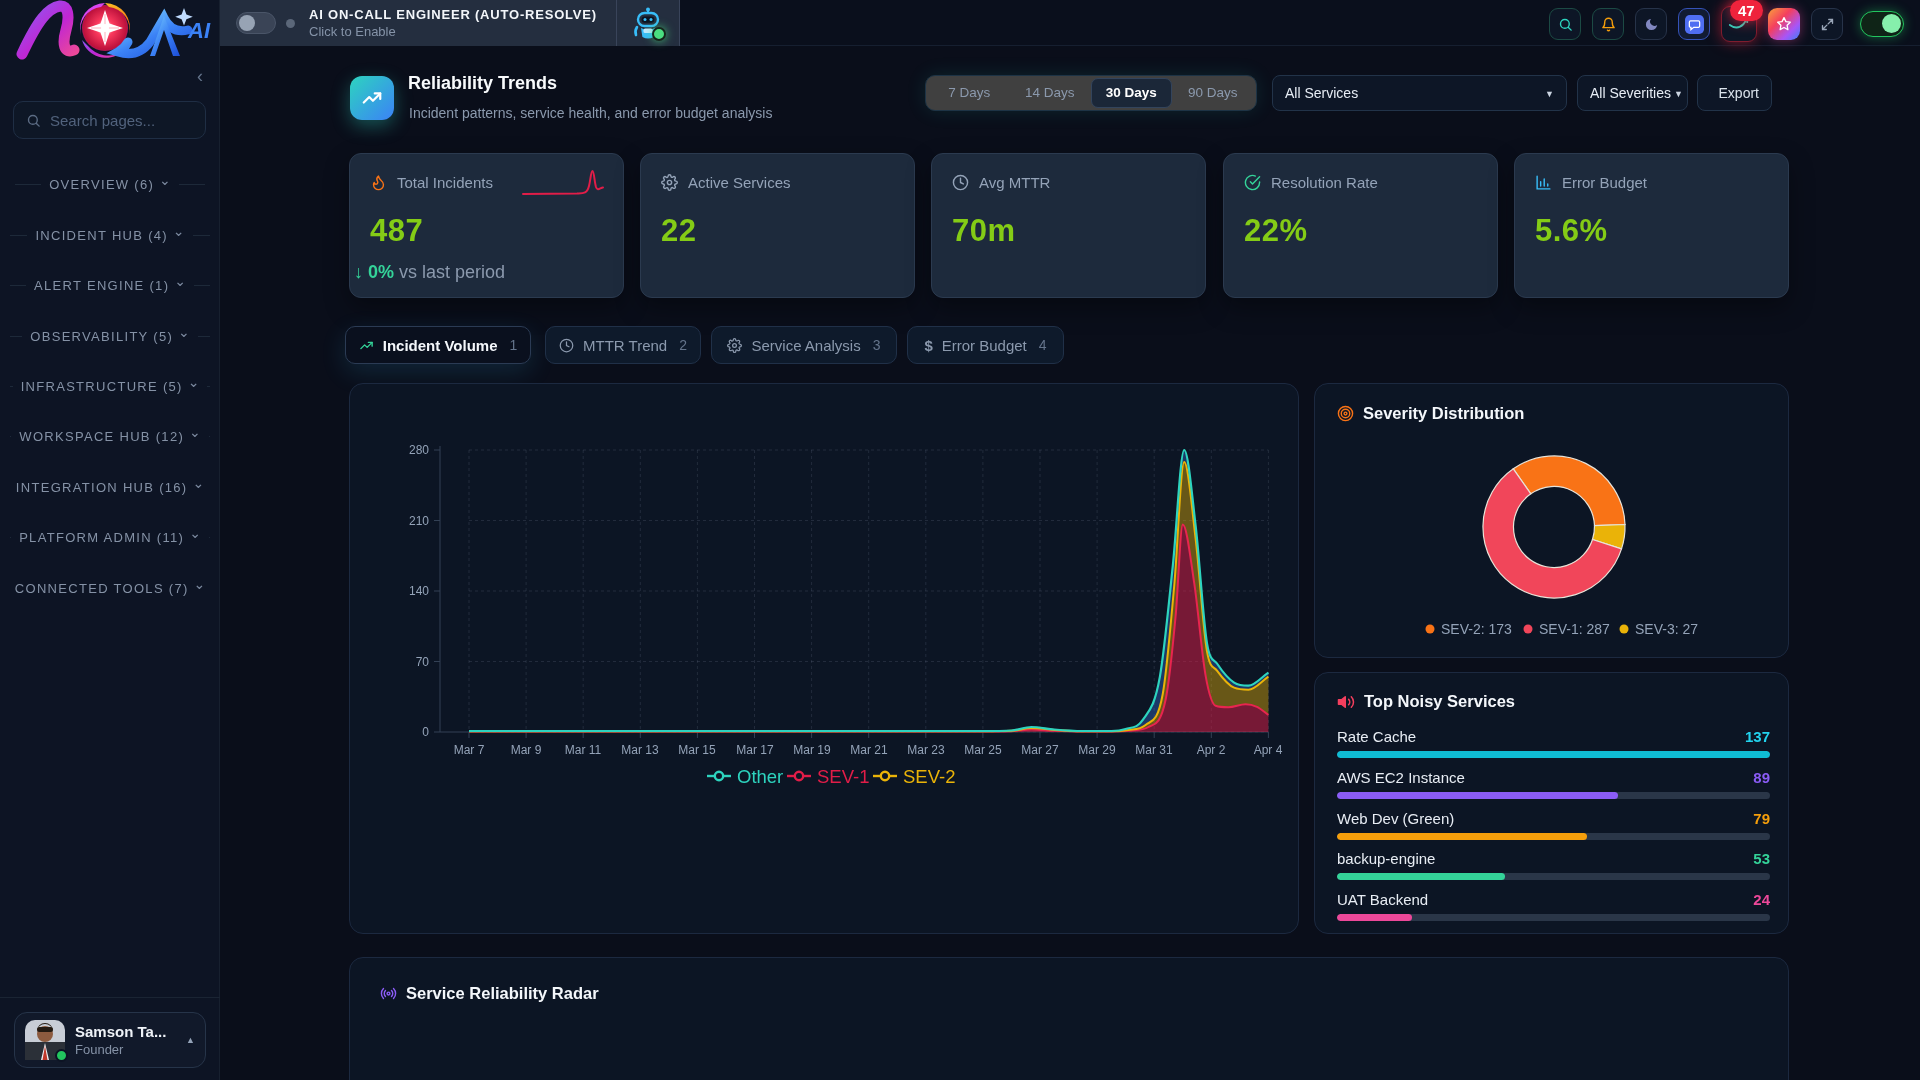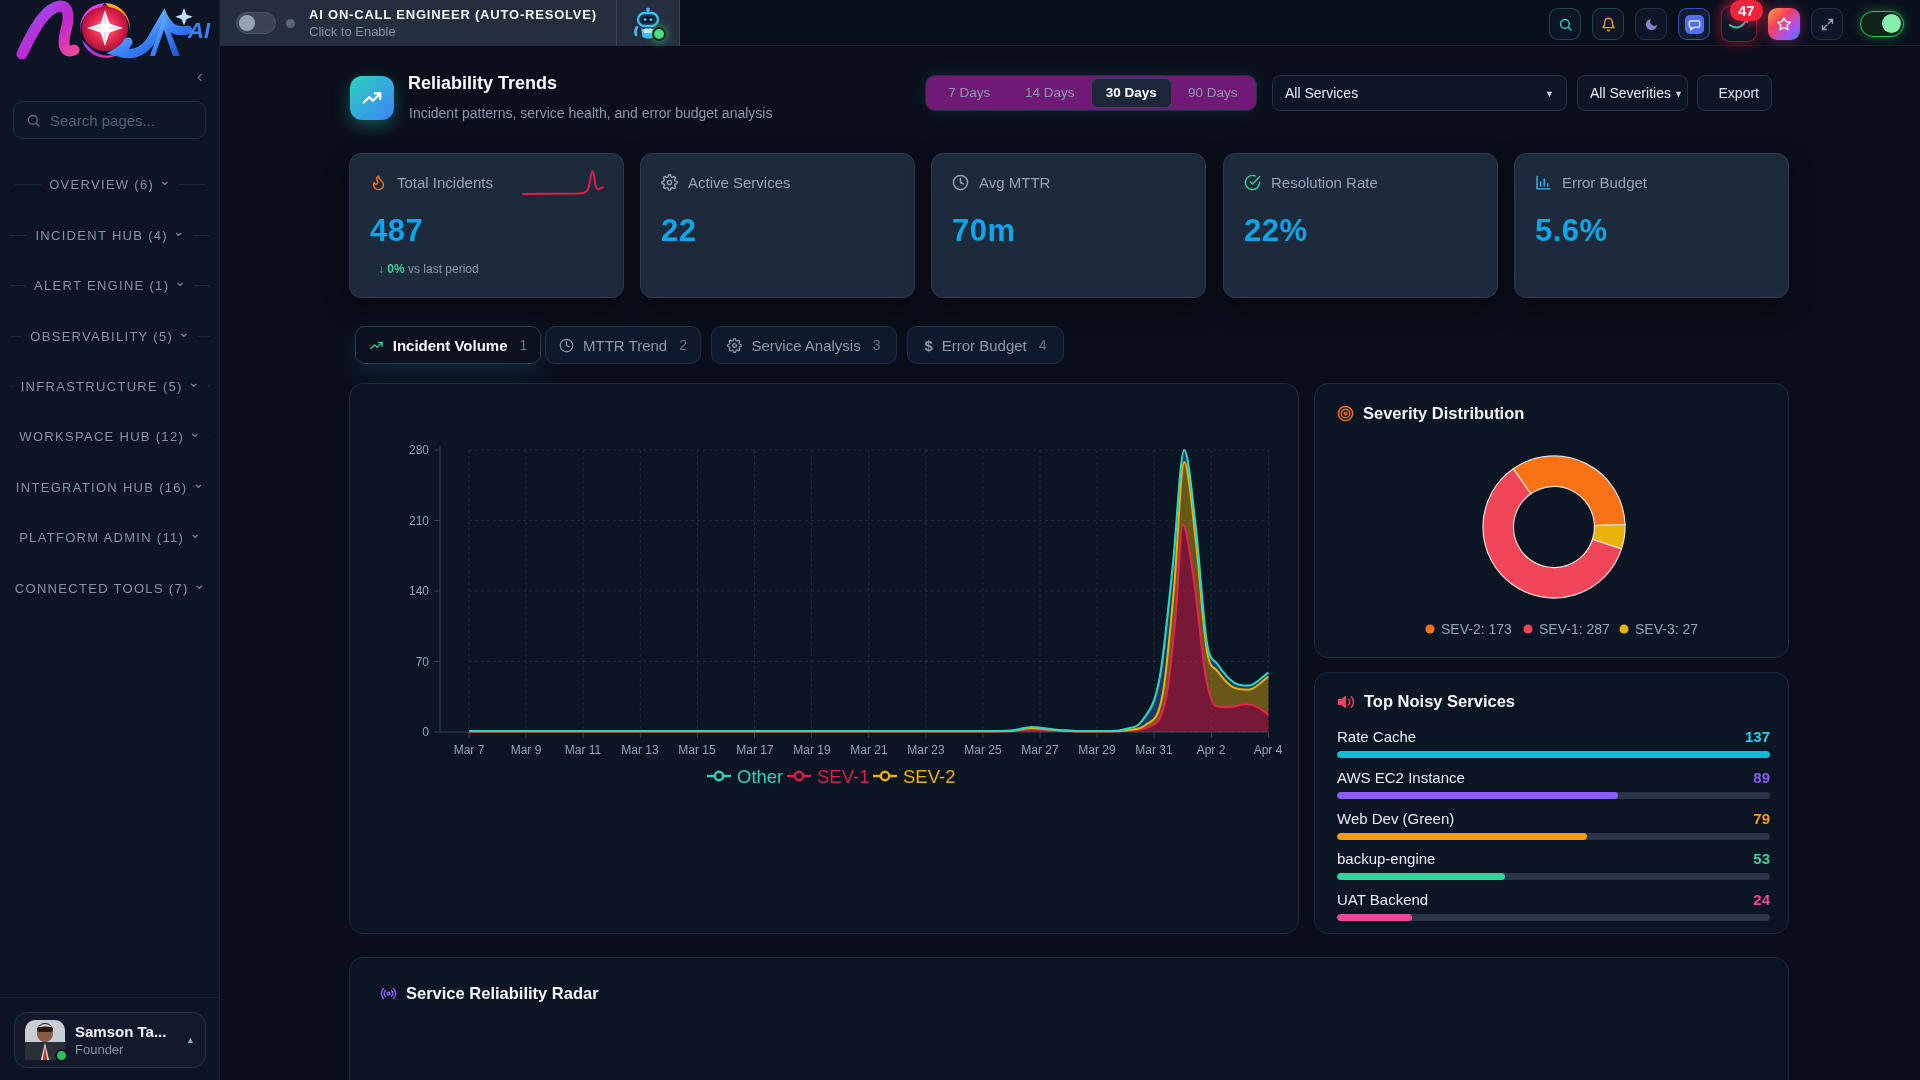--- a/index.html
+++ b/index.html
@@ -3,22 +3,22 @@
 <meta charset="utf-8">
 <style>
 * { margin:0; padding:0; box-sizing:border-box; }
 html,body { width:1920px; height:1080px; overflow:hidden; background:#0a0e1a; font-family:"Liberation Sans",sans-serif; }
 .sidebar { position:absolute; left:0; top:0; width:220px; height:1080px; background:#0d1424; border-right:1px solid #17202f; z-index:5; }
 .topbar { position:absolute; left:220px; top:0; width:1700px; height:46px; background:#0a0f1c; border-bottom:1px solid #161f30; z-index:4; }
 .main { position:absolute; left:220px; top:46px; width:1700px; height:1034px; background:#0a0e1a; }
 .card-dark { position:absolute; background:#0c1524; border:1px solid #1c2940; border-radius:14px; }
 .kpi { position:absolute; top:153px; height:145px; width:275px; background:#1d2a3c; border:1px solid #2b3a4f; border-radius:12px; padding:20px; box-shadow:0 10px 24px rgba(0,0,0,.35); }
 .kpi .lbl { display:flex; align-items:flex-end; gap:10px; color:#94a3b8; font-size:15px; }
-.kpi .val { color:#0ea5e9; font-size:31px; font-weight:bold; margin-top:22px; letter-spacing:.5px; }
-.kpi .delta { position:absolute; left:28px; top:108px; font-size:12px; color:#8b99ad; }
+.kpi .val { color:#84cc16; font-size:31px; font-weight:bold; margin-top:22px; letter-spacing:.5px; }
+.kpi .delta { position:absolute; left:4px; top:108px; font-size:18px; color:#8b99ad; }
 .kpi .delta b { color:#34d399; font-weight:bold; }
 
 .logo { position:absolute; top:0; left:8px; }
 .collapse { position:absolute; top:66px; right:16px; color:#64748b; font-size:18px; }
 .search { position:absolute; top:101px; left:13px; width:193px; height:38px; background:#0e1726; border:1px solid #1f2e44; border-radius:10px; display:flex; align-items:center; gap:9px; padding:0 12px; color:#51627c; font-size:15px; }
 .nav-item { position:absolute; left:0; width:220px; padding:0 10px; display:flex; align-items:center; gap:8px; color:#8592a6; font-size:13px; letter-spacing:1.3px; font-weight:500; white-space:nowrap; justify-content:center; }
 .nav-item i { flex:1; height:1px; background:#1d2939; max-width:26px; }
 .nav-item b { font-weight:400; font-size:14px; letter-spacing:0; color:#7c8aa0; position:relative; top:-4px; display:inline-block; }
 .side-div { position:absolute; top:997px; left:0; width:220px; height:1px; background:#1a2433; }
 .user-card { position:absolute; top:1012px; left:14px; width:192px; height:56px; border:1px solid #263449; border-radius:13px; background:rgba(30,41,59,.25); display:flex; align-items:center; padding:0 10px; gap:10px; }
@@ -40,21 +40,21 @@
 .ticon { width:32px; height:32px; border-radius:9px; background:#0d1626; border:1px solid #273349; display:flex; align-items:center; justify-content:center; position:relative; }
 .tbadge { width:36px; height:36px; border:1px solid #7f1d2e; box-shadow:0 0 14px rgba(239,35,60,.55); }
 .badge47 { position:absolute; top:-7px; left:8px; background:#ef233c; color:#fff; font-size:15px; font-weight:bold; padding:2px 8px; border-radius:12px; box-shadow:0 0 14px rgba(239,35,60,.85); }
 .tgrad { background:linear-gradient(135deg,#f9a23b,#f43f5e 38%,#a855f7 72%,#3b82f6); border:none; box-shadow:0 0 12px rgba(236,72,153,.45); }
 .toggle-on { width:44px; height:26px; border-radius:13px; background:#0f2417; border:1.5px solid #22c55e; position:relative; margin-left:6px; box-shadow:0 0 12px rgba(34,197,94,.45); }
 .toggle-on span { position:absolute; right:2px; top:2px; width:19px; height:19px; border-radius:50%; background:#86efac; }
 
 .hicon { position:absolute; left:350px; top:76px; width:44px; height:44px; border-radius:12px; background:linear-gradient(135deg,#2dd4bf,#3b82f6); display:flex; align-items:center; justify-content:center; box-shadow:0 6px 18px rgba(45,212,191,.35); }
 .htitle { position:absolute; left:408px; top:73px; color:#f8fafc; font-size:18px; font-weight:bold; }
 .hsub { position:absolute; left:409px; top:105px; color:#8b99ad; font-size:14px; }
-.trange { position:absolute; left:925px; top:75px; width:332px; height:36px; background:#701a75; border:1px solid #1d3345; border-radius:10px; display:flex; align-items:center; padding:0 4px; gap:2px; box-shadow:0 0 20px rgba(45,212,191,.12); }
+.trange { position:absolute; left:925px; top:75px; width:332px; height:36px; background:#404040; border:1px solid #1d3345; border-radius:10px; display:flex; align-items:center; padding:0 4px; gap:2px; box-shadow:0 0 20px rgba(45,212,191,.12); }
 .trange span { flex:1; text-align:center; color:#8b99ad; font-size:13.5px; font-weight:500; line-height:28px; border-radius:7px; }
 .trange .on { background:#1b2738; color:#fff; font-weight:bold; border:1px solid #33445c; }
 .sel { position:absolute; top:75px; height:36px; background:#0d1626; border:1px solid #223349; border-radius:8px; color:#e7edf5; font-size:14px; line-height:34px; padding:0 12px; }
 .sel b { position:absolute; right:12px; top:1px; font-size:9px; color:#cbd5e1; }
 .exp { display:flex; align-items:center; gap:8px; color:#dbe3ec; }
 
 .tab { position:absolute; top:326px; height:38px; background:#0e1a2b; border:1px solid #203048; border-radius:10px; display:flex; align-items:center; justify-content:center; gap:9px; color:#8b99ad; font-size:15px; }
 .tab .tn { color:#64748b; font-size:14px; margin-left:3px; }
 .tab.on { background:#0a101e; border-color:#2b3b54; box-shadow:0 8px 26px rgba(56,189,248,.14); }
 .tab.on .tw { color:#f4f7fb; font-weight:bold; }
@@ -316,21 +316,21 @@
 <div class="kpi" style="left:1514px;">
   <div class="lbl"><svg width="17" height="17" viewBox="0 0 24 24" fill="none" stroke="#38bdf8" stroke-width="2" stroke-linecap="round">
         <path d="M3 3v18h18"></path>
         <path d="M8 17v-6"></path>
         <path d="M13 17V7"></path>
         <path d="M18 17v-3"></path>
       </svg> Error Budget</div>
   <div class="val">5.6%</div>
 </div>
 
-<div class="tab on" style="left:355px; width:186px;">
+<div class="tab on" style="left:345px; width:186px;">
     <svg width="15" height="15" viewBox="0 0 24 24" fill="none" stroke="#34d399" stroke-width="2.2" stroke-linecap="round" stroke-linejoin="round">
       <path d="M3 17l6-6 4 4 8-8"></path>
       <path d="M15 7h6v6"></path>
     </svg>
     <span class="tw">Incident Volume</span>
     <span class="tn">1</span>
   </div>
 <div class="tab" style="left:545px; width:156px;">
     <svg width="15" height="15" viewBox="0 0 24 24" fill="none" stroke="#8b99ad" stroke-width="2" stroke-linecap="round">
       <circle cx="12" cy="12" r="10"></circle>

